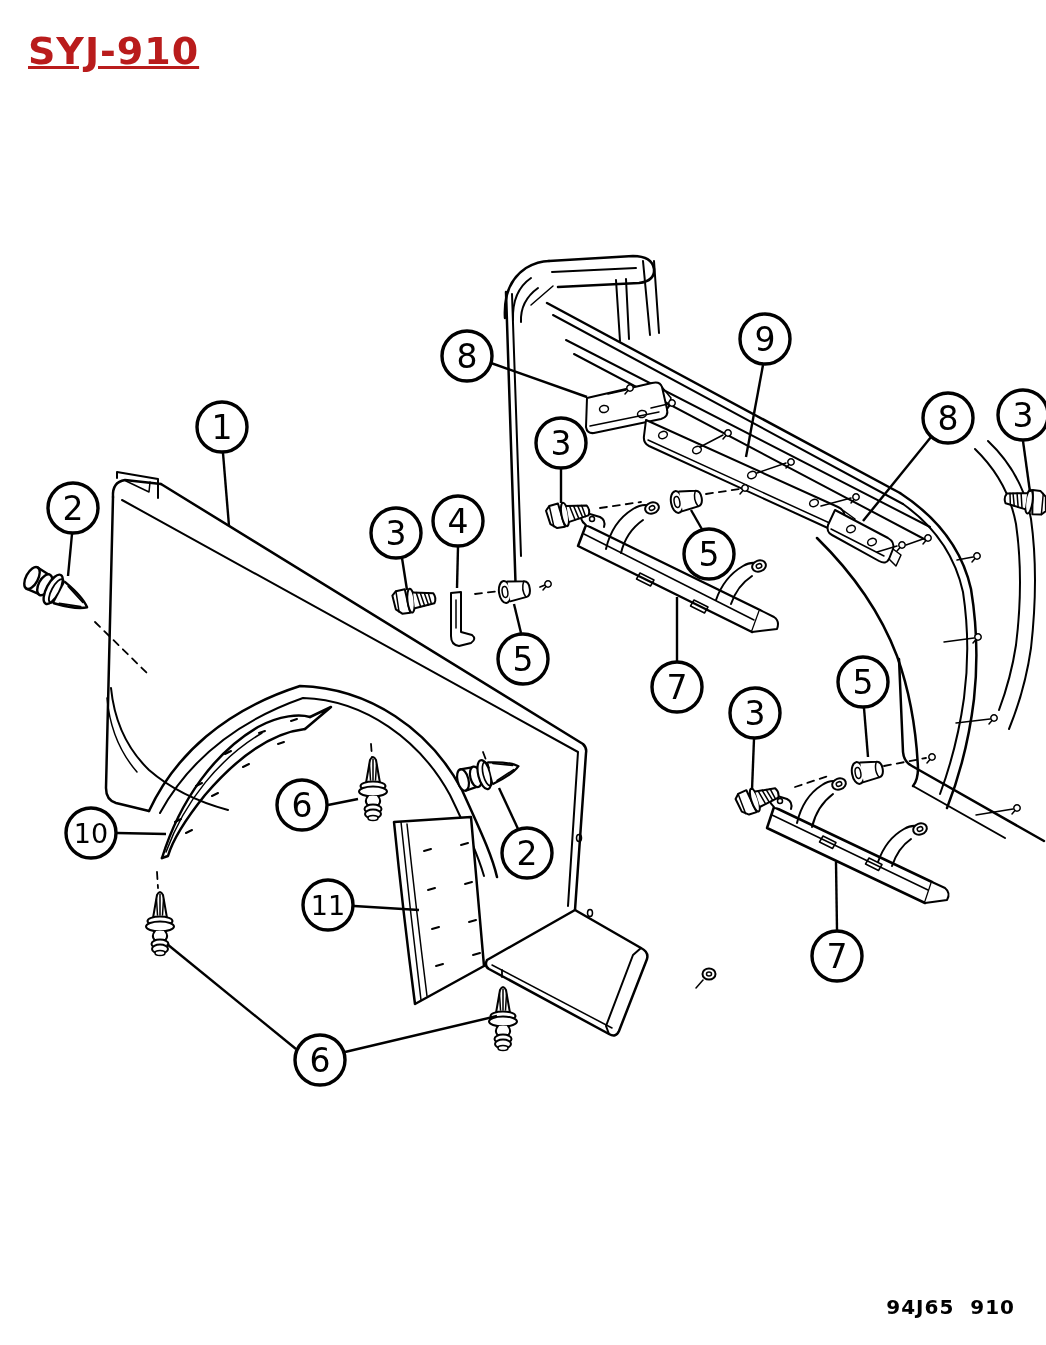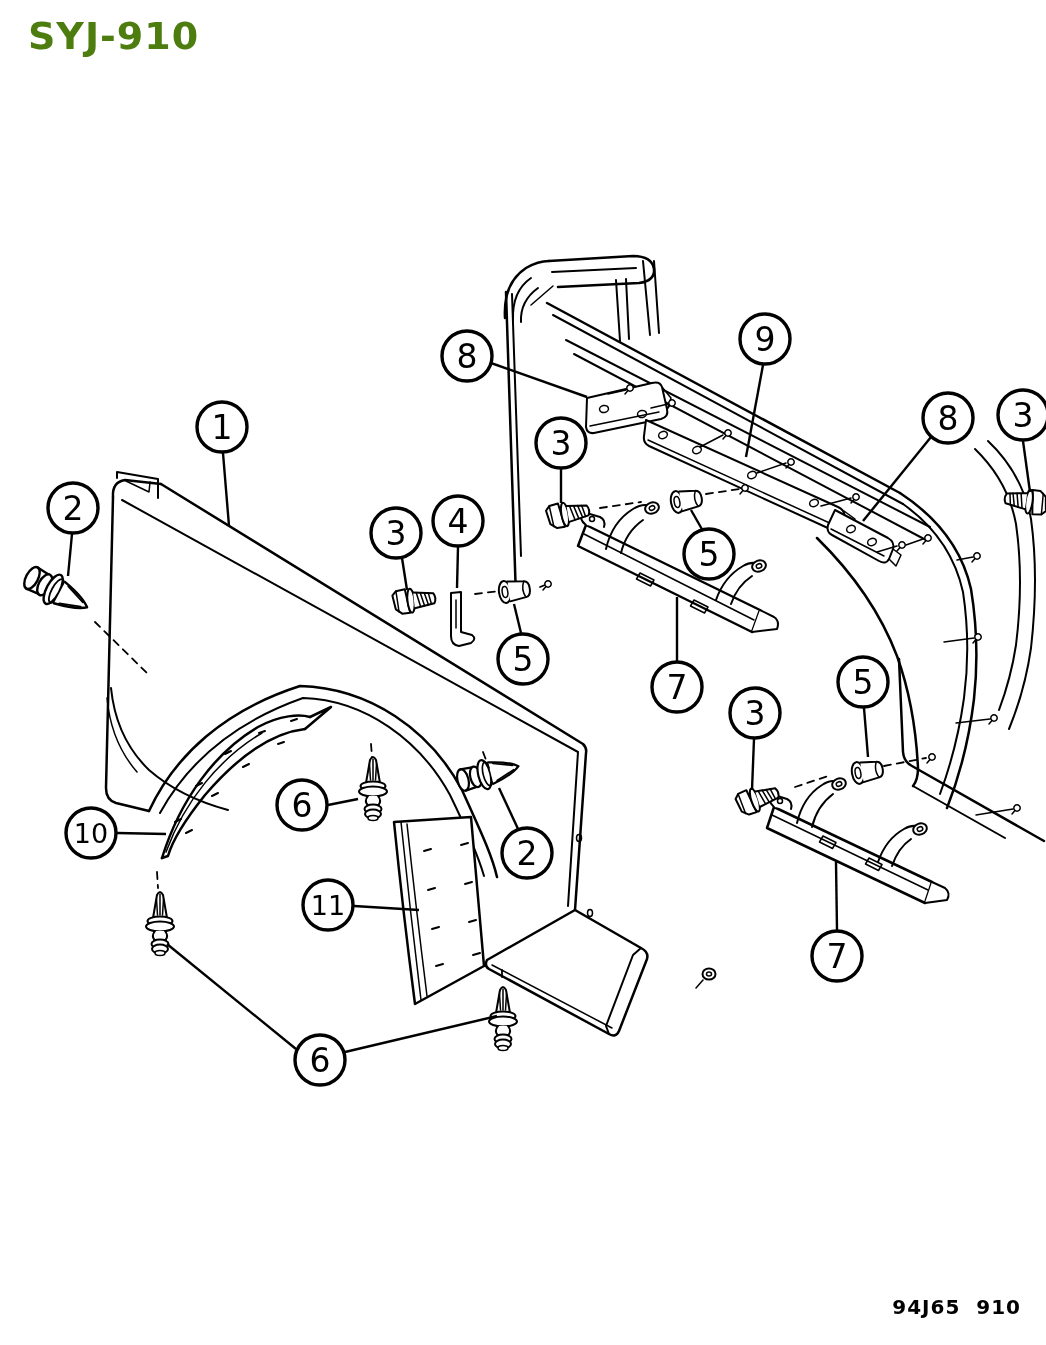--- a/index.html
+++ b/index.html
@@ -1,20 +1,20 @@
 <!DOCTYPE html>
 <html><head>
 <meta charset="utf-8">
 <style>
   html,body{margin:0;padding:0;background:#fff;}
   body{width:1046px;height:1345px;position:relative;overflow:hidden;
        font-family:"DejaVu Sans",sans-serif;}
-  .sheet-code{position:absolute;left:28px;top:14px;font:bold 38px "DejaVu Sans",sans-serif;
-              color:#4d7c0f;letter-spacing:1px;}
-  .plate-code{position:absolute;right:25px;bottom:26px;font:bold 20px "DejaVu Sans",sans-serif;
+  .sheet-code{position:absolute;left:28px;top:29px;font:bold 38px "DejaVu Sans",sans-serif;
+              color:#b91c1c;letter-spacing:1px;text-decoration:underline;}
+  .plate-code{position:absolute;right:31px;bottom:26px;font:bold 20px "DejaVu Sans",sans-serif;
               color:#000;letter-spacing:1px;white-space:pre;}
   svg{position:absolute;left:0;top:0;}
   .o{fill:none;stroke:#000;stroke-linecap:round;stroke-linejoin:round;}
   .w{fill:#fff;stroke:#000;stroke-linecap:round;stroke-linejoin:round;}
   .s25{stroke-width:2.5px;}
   .s2{stroke-width:2px;}
   .s15{stroke-width:1.5px;}
   .dash{stroke-dasharray:7 6;stroke-width:1.8px;}
   .leader{stroke:#000;stroke-width:2.4px;fill:none;}
   .callout-circle{fill:#fff;stroke:#000;stroke-width:3.4px;}

